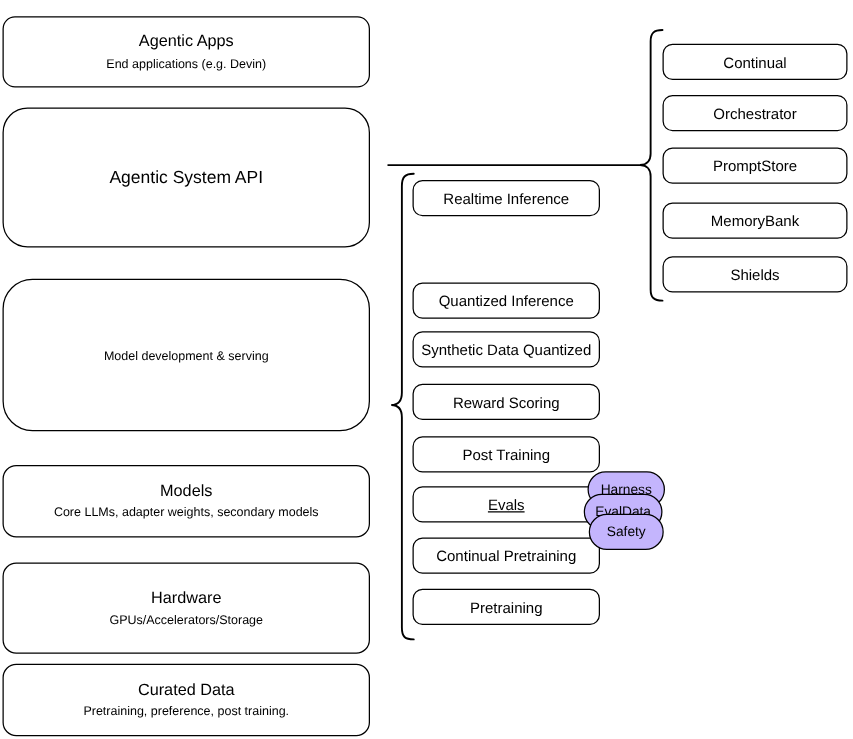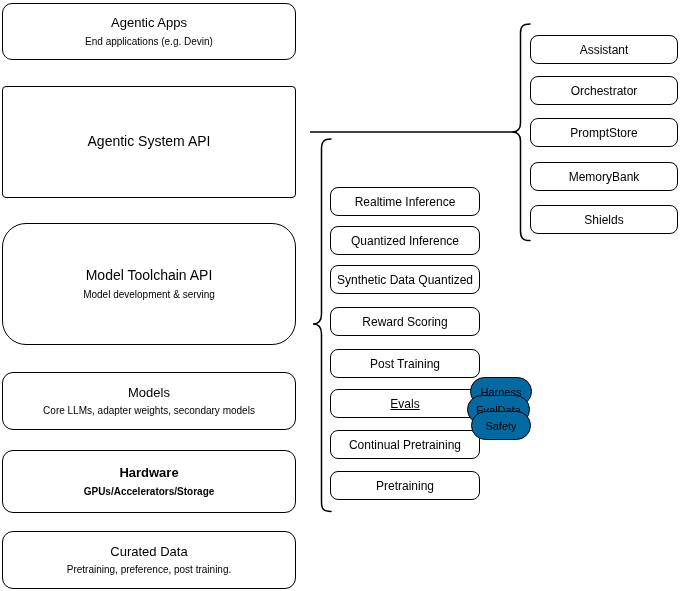--- a/index.html
+++ b/index.html
@@ -60,21 +60,21 @@
     box-sizing: border-box;
     white-space: nowrap;
   }
   .mid { left: 330px; width: 150px; height: 29px; }
   .right { left: 530px; width: 148px; height: 29px; }
   .pill {
     position: absolute;
     height: 29px;
     border: 1.5px solid #000000;
     border-radius: 999px;
-    background: #0369a1;
+    background: #c4b5fd;
     display: flex;
     align-items: center;
     justify-content: center;
     font-size: 11px;
     box-sizing: border-box;
     z-index: 5;
     white-space: nowrap;
   }
 </style>
 </head>
@@ -88,61 +88,60 @@
 
     <path d="M331,139 C324,139 321.5,141.5 321.5,149
       L321.5,314 C321.5,320.5 318.5,324 313,324 C318.5,324 321.5,327.5 321.5,334
       L321.5,502 C321.5,509.5 324,511.5 331,511.5" fill="none" stroke="#000000" stroke-width="1.5" stroke-linecap="round"></path>
 
     <path d="M530,24 C523,24 520.5,26.5 520.5,33
       L520.5,123 C520.5,128.5 517.5,132 512,132 C517.5,132 520.5,135.5 520.5,141
       L520.5,231.5 C520.5,238 523,240.5 530,240.5" fill="none" stroke="#000000" stroke-width="1.5" stroke-linecap="round"></path>
   </svg>
 
-  <div class="bigbox" style="top:3px; height:57px; border-radius:10px;">
+  <div class="bigbox" style="top:13px; height:57px; border-radius:10px;">
     <div class="title">Agentic Apps</div>
     <div class="subtitle">End applications (e.g. Devin)</div>
   </div>
 
-  <div class="bigbox" style="top:86px; height:112px; border-radius:4px;">
+  <div class="bigbox" style="top:86px; height:112px; border-radius:20px;">
     <div class="title" style="font-size:14px;">Agentic System API</div>
   </div>
 
   <div class="bigbox" style="top:223px; height:122px; border-radius:24px;">
-    <div class="title" style="font-size:14px;">Model Toolchain API</div>
     <div class="subtitle">Model development &amp; serving</div>
   </div>
 
   <div class="bigbox" style="top:372px; height:58px; border-radius:11px;">
     <div class="title">Models</div>
     <div class="subtitle">Core LLMs, adapter weights, secondary models</div>
   </div>
 
-  <div class="bigbox" style="top:450px; height:63px; border-radius:11px;font-weight:bold;">
+  <div class="bigbox" style="top:450px; height:73px; border-radius:11px;">
     <div class="title">Hardware</div>
     <div class="subtitle">GPUs/Accelerators/Storage</div>
   </div>
 
   <div class="bigbox" style="top:531px; height:58px; border-radius:11px;">
     <div class="title">Curated Data</div>
     <div class="subtitle">Pretraining, preference, post training.</div>
   </div>
 
-  <div class="smallbox mid" style="top:144px;margin-top:43px;">Realtime Inference</div>
+  <div class="smallbox mid" style="top:144px;">Realtime Inference</div>
   <div class="smallbox mid" style="top:226px;">Quantized Inference</div>
   <div class="smallbox mid" style="top:265px;">Synthetic Data Quantized</div>
   <div class="smallbox mid" style="top:307px;">Reward Scoring</div>
   <div class="smallbox mid" style="top:349px;">Post Training</div>
   <div class="smallbox mid" style="top:389px;text-decoration:underline;">Evals</div>
   <div class="smallbox mid" style="top:430px;">Continual Pretraining</div>
   <div class="smallbox mid" style="top:471px;">Pretraining</div>
 
   <div class="pill" style="left:470px; top:377px; width:62px;">Harness</div>
   <div class="pill" style="left:467px; top:395px; width:63px;">EvalData</div>
   <div class="pill" style="left:471px; top:411px; width:60px;">Safety</div>
 
-  <div class="smallbox right" style="top:35px;">Assistant</div>
+  <div class="smallbox right" style="top:35px;">Continual</div>
   <div class="smallbox right" style="top:76px;">Orchestrator</div>
   <div class="smallbox right" style="top:118px;">PromptStore</div>
   <div class="smallbox right" style="top:162px;">MemoryBank</div>
   <div class="smallbox right" style="top:205px;">Shields</div>
 
 </div>
 
 </body></html>

